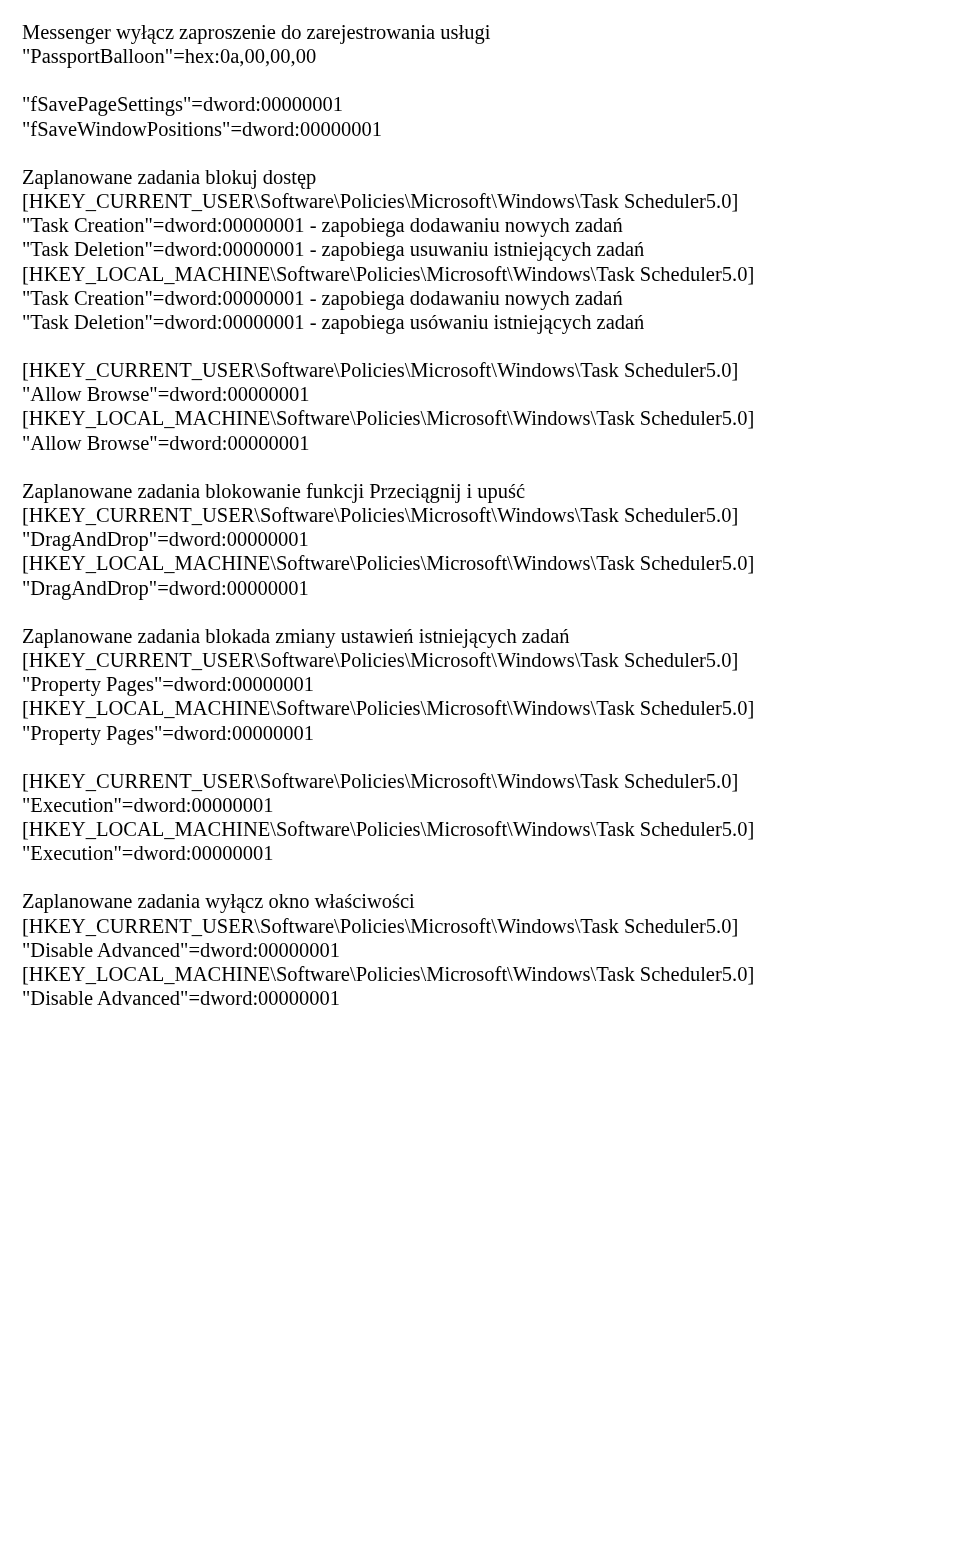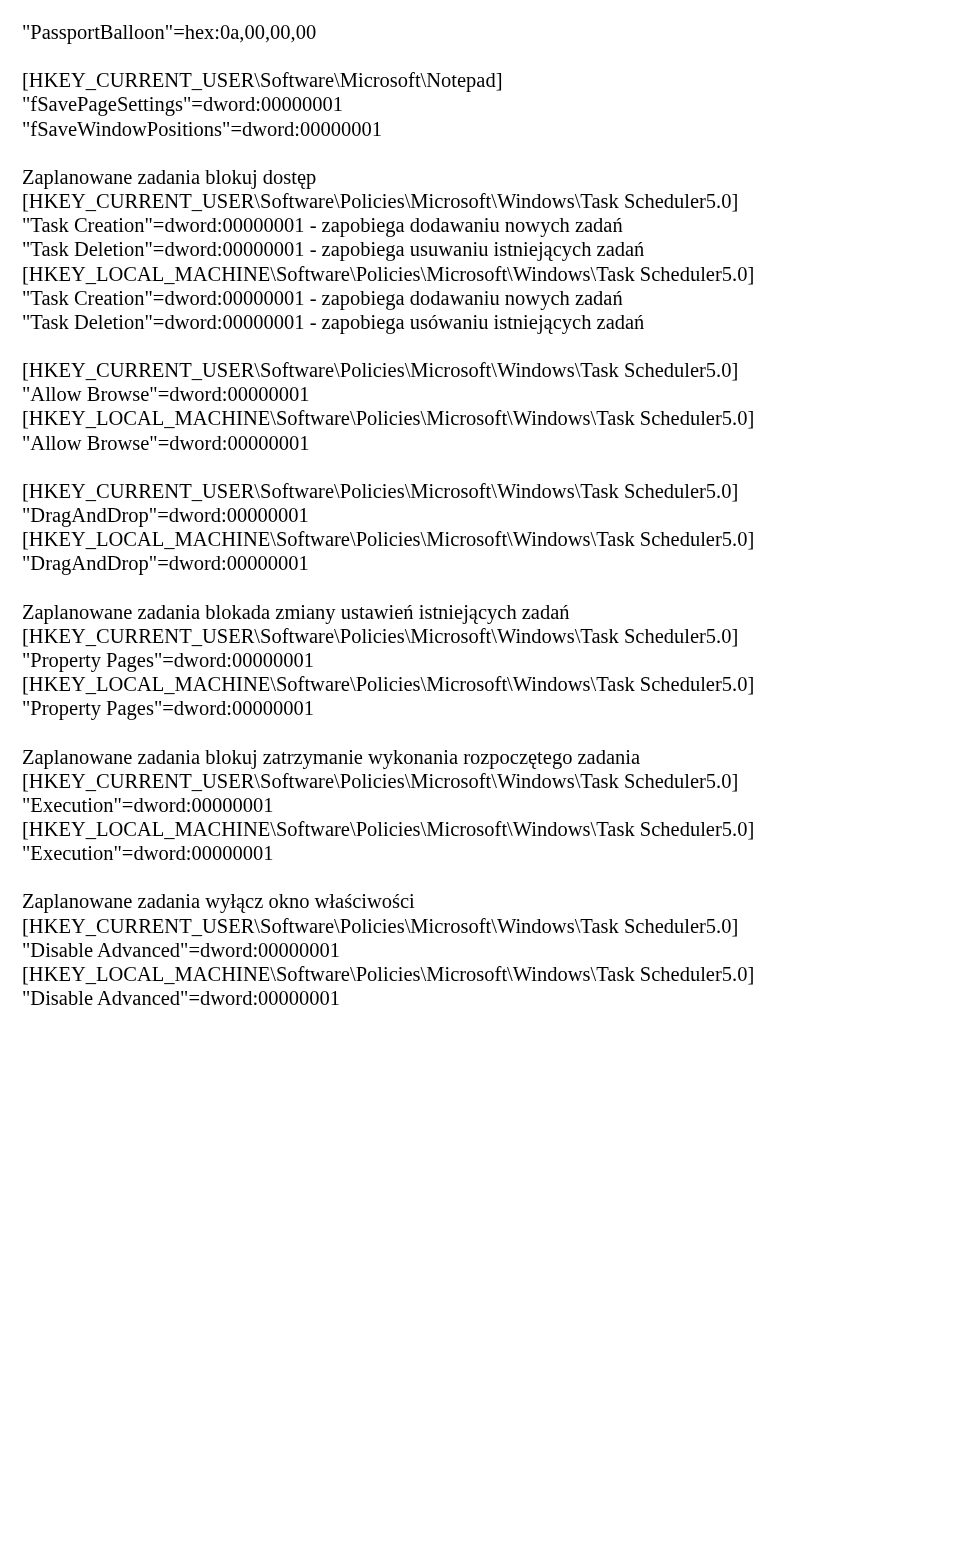--- a/index.html
+++ b/index.html
@@ -15,57 +15,57 @@
   }
   .block{margin-bottom:24px;}
   .block:last-child{margin-bottom:16px;}
   .line{display:block;white-space:pre-wrap;}
 </style>
 </head>
 <body>
 
 <div id="doc">
     <div class="block">
+      <span class="line">Messenger wyłącz zaproszenie do zarejestrowania usługi</span>
       <span class="line">"PassportBalloon"=hex:0a,00,00,00</span>
     </div>
     <div class="block">
-      <span class="line">[HKEY_CURRENT_USER\Software\Microsoft\Notepad]</span>
       <span class="line">"fSavePageSettings"=dword:00000001</span>
       <span class="line">"fSaveWindowPositions"=dword:00000001</span>
     </div>
     <div class="block">
       <span class="line">Zaplanowane zadania blokuj dostęp</span>
       <span class="line">[HKEY_CURRENT_USER\Software\Policies\Microsoft\Windows\Task Scheduler5.0]</span>
       <span class="line">"Task Creation"=dword:00000001 - zapobiega dodawaniu nowych zadań</span>
       <span class="line">"Task Deletion"=dword:00000001 - zapobiega usuwaniu istniejących zadań</span>
       <span class="line">[HKEY_LOCAL_MACHINE\Software\Policies\Microsoft\Windows\Task Scheduler5.0]</span>
       <span class="line">"Task Creation"=dword:00000001 - zapobiega dodawaniu nowych zadań</span>
       <span class="line">"Task Deletion"=dword:00000001 - zapobiega usówaniu istniejących zadań</span>
     </div>
     <div class="block">
       <span class="line">[HKEY_CURRENT_USER\Software\Policies\Microsoft\Windows\Task Scheduler5.0]</span>
       <span class="line">"Allow Browse"=dword:00000001</span>
       <span class="line">[HKEY_LOCAL_MACHINE\Software\Policies\Microsoft\Windows\Task Scheduler5.0]</span>
       <span class="line">"Allow Browse"=dword:00000001</span>
     </div>
     <div class="block">
+      <span class="line">Zaplanowane zadania blokowanie funkcji Przeciągnij i upuść</span>
       <span class="line">[HKEY_CURRENT_USER\Software\Policies\Microsoft\Windows\Task Scheduler5.0]</span>
       <span class="line">"DragAndDrop"=dword:00000001</span>
       <span class="line">[HKEY_LOCAL_MACHINE\Software\Policies\Microsoft\Windows\Task Scheduler5.0]</span>
       <span class="line">"DragAndDrop"=dword:00000001</span>
     </div>
     <div class="block">
       <span class="line">Zaplanowane zadania blokada zmiany ustawień istniejących zadań</span>
       <span class="line">[HKEY_CURRENT_USER\Software\Policies\Microsoft\Windows\Task Scheduler5.0]</span>
       <span class="line">"Property Pages"=dword:00000001</span>
       <span class="line">[HKEY_LOCAL_MACHINE\Software\Policies\Microsoft\Windows\Task Scheduler5.0]</span>
       <span class="line">"Property Pages"=dword:00000001</span>
     </div>
     <div class="block">
-      <span class="line">Zaplanowane zadania blokuj zatrzymanie wykonania rozpoczętego zadania</span>
       <span class="line">[HKEY_CURRENT_USER\Software\Policies\Microsoft\Windows\Task Scheduler5.0]</span>
       <span class="line">"Execution"=dword:00000001</span>
       <span class="line">[HKEY_LOCAL_MACHINE\Software\Policies\Microsoft\Windows\Task Scheduler5.0]</span>
       <span class="line">"Execution"=dword:00000001</span>
     </div>
     <div class="block">
       <span class="line">Zaplanowane zadania wyłącz okno właściwości</span>
       <span class="line">[HKEY_CURRENT_USER\Software\Policies\Microsoft\Windows\Task Scheduler5.0]</span>
       <span class="line">"Disable Advanced"=dword:00000001</span>
       <span class="line">[HKEY_LOCAL_MACHINE\Software\Policies\Microsoft\Windows\Task Scheduler5.0]</span>

